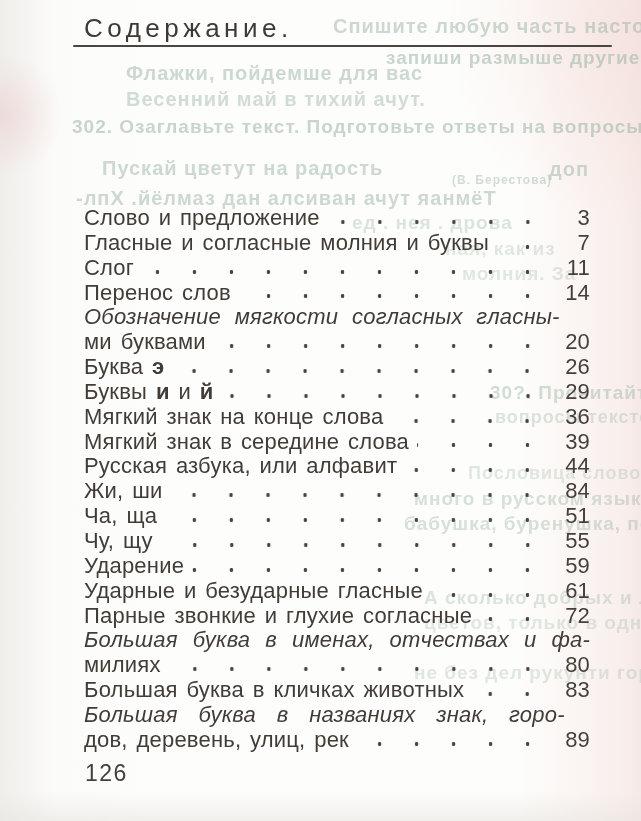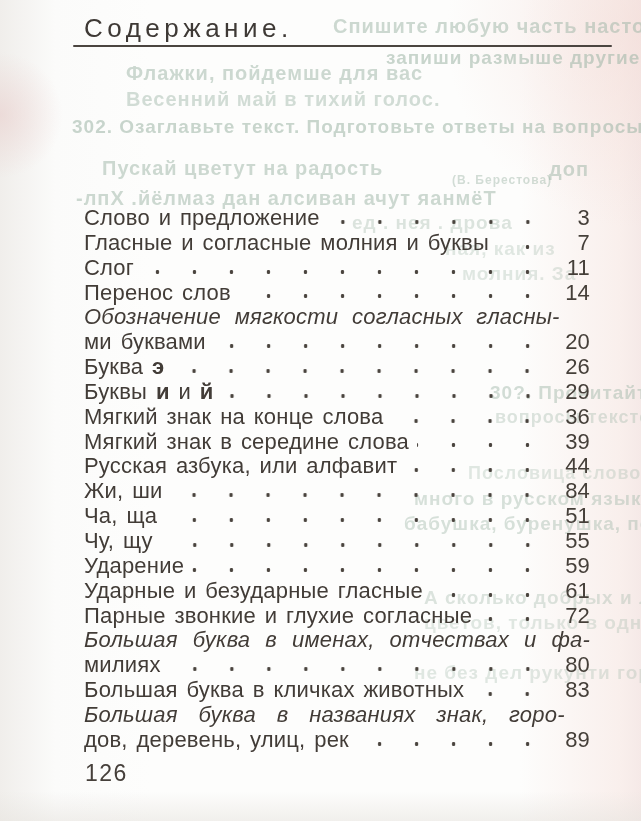--- a/index.html
+++ b/index.html
@@ -71,21 +71,21 @@
 </style>
 </head>
 <body>
 
 <div class="page">
 
   <div class="bleed">
       <span style="left: 333px; top: 15px; font-size: 20px; color: rgb(157, 181, 166); opacity: 0.5;">Спишите любую часть настояте</span>
       <span style="left: 386px; top: 47px; font-size: 19px; color: rgb(157, 181, 166); opacity: 0.55;">запиши размыше другие месяцы.</span>
       <span style="left: 126px; top: 62px; font-size: 20px; color: rgb(157, 181, 166); opacity: 0.5;">Флажки, пойдемше для вас</span>
-      <span style="left: 126px; top: 88px; font-size: 20px; color: rgb(157, 181, 166); opacity: 0.45;">Весенний май в тихий голос.</span>
+      <span style="left: 126px; top: 88px; font-size: 20px; color: rgb(157, 181, 166); opacity: 0.45;">Весенний май в тихий ачут.</span>
       <span style="left: 72px; top: 116px; font-size: 19px; color: rgb(157, 181, 166); opacity: 0.55;">302. Озаглавьте текст. Подготовьте ответы на вопросы</span>
       <span style="left: 102px; top: 157px; font-size: 20px; color: rgb(157, 181, 166); opacity: 0.5;">Пускай цветут на радость</span>
       <span style="left: 549px; top: 158px; font-size: 20px; color: rgb(157, 181, 166); opacity: 0.5;">доп</span>
       <span style="left: 452px; top: 173px; font-size: 12px; color: rgb(157, 181, 166); opacity: 0.45;">(В. Берестова)</span>
       <span style="left: 76px; top: 187px; font-size: 20px; color: rgb(157, 181, 166); opacity: 0.5;">-лпХ .йёлмаз дан алсиван ачут яанмёТ</span>
       <span style="left: 352px; top: 212px; font-size: 19px; color: rgb(157, 181, 166); opacity: 0.35;">ед . нея . дрова</span>
       <span style="left: 445px; top: 238px; font-size: 19px; color: rgb(157, 181, 166); opacity: 0.3;">ная, как из</span>
       <span style="left: 462px; top: 263px; font-size: 19px; color: rgb(157, 181, 166); opacity: 0.3;">молния. За</span>
       <span style="left: 490px; top: 382px; font-size: 19px; color: rgb(157, 181, 166); opacity: 0.45;">30?. Прочитайте. Н</span>
       <span style="left: 495px; top: 407px; font-size: 18px; color: rgb(157, 181, 166); opacity: 0.35;">вопросы тексте</span>

